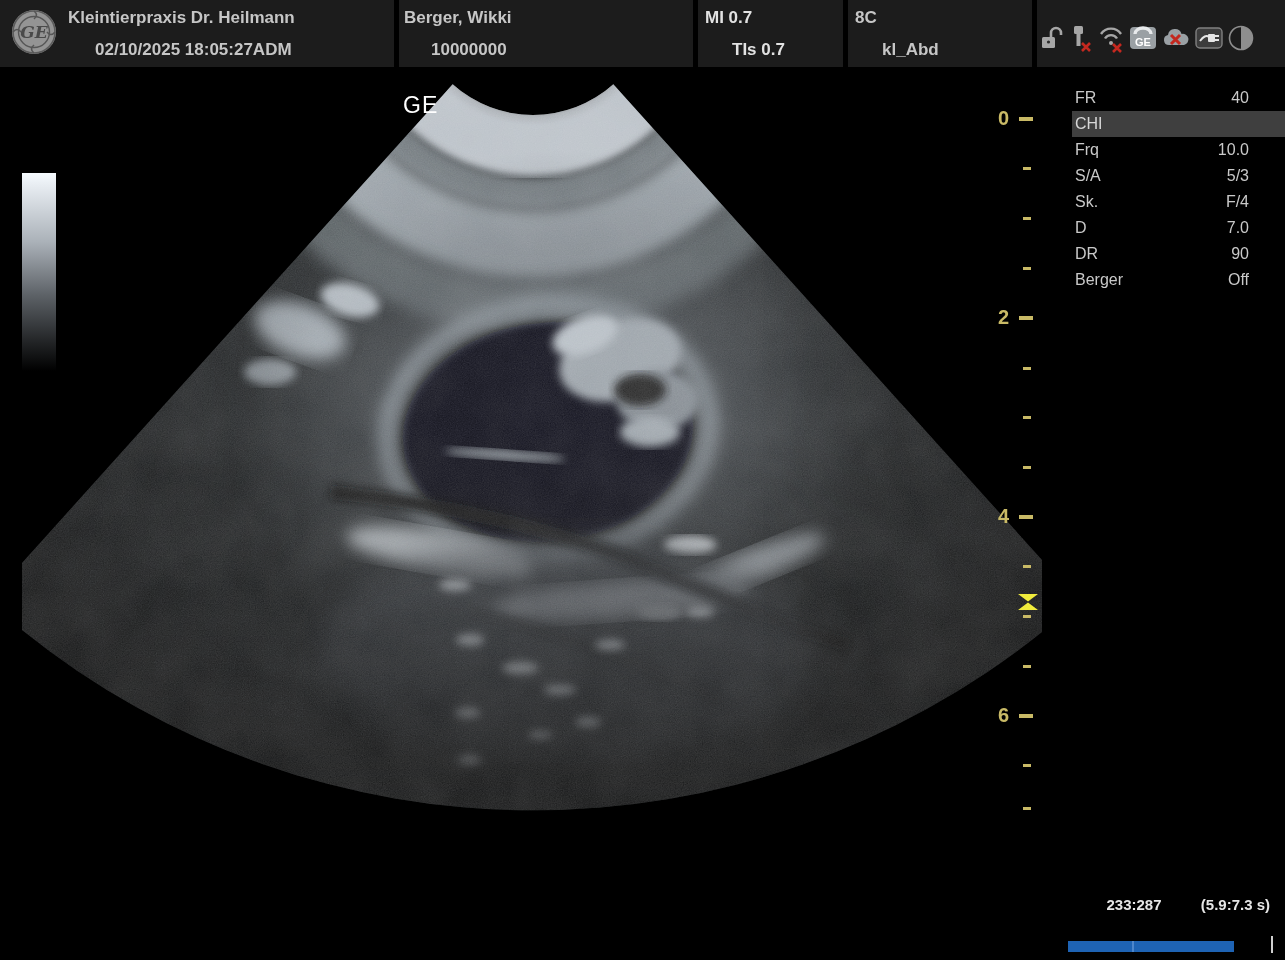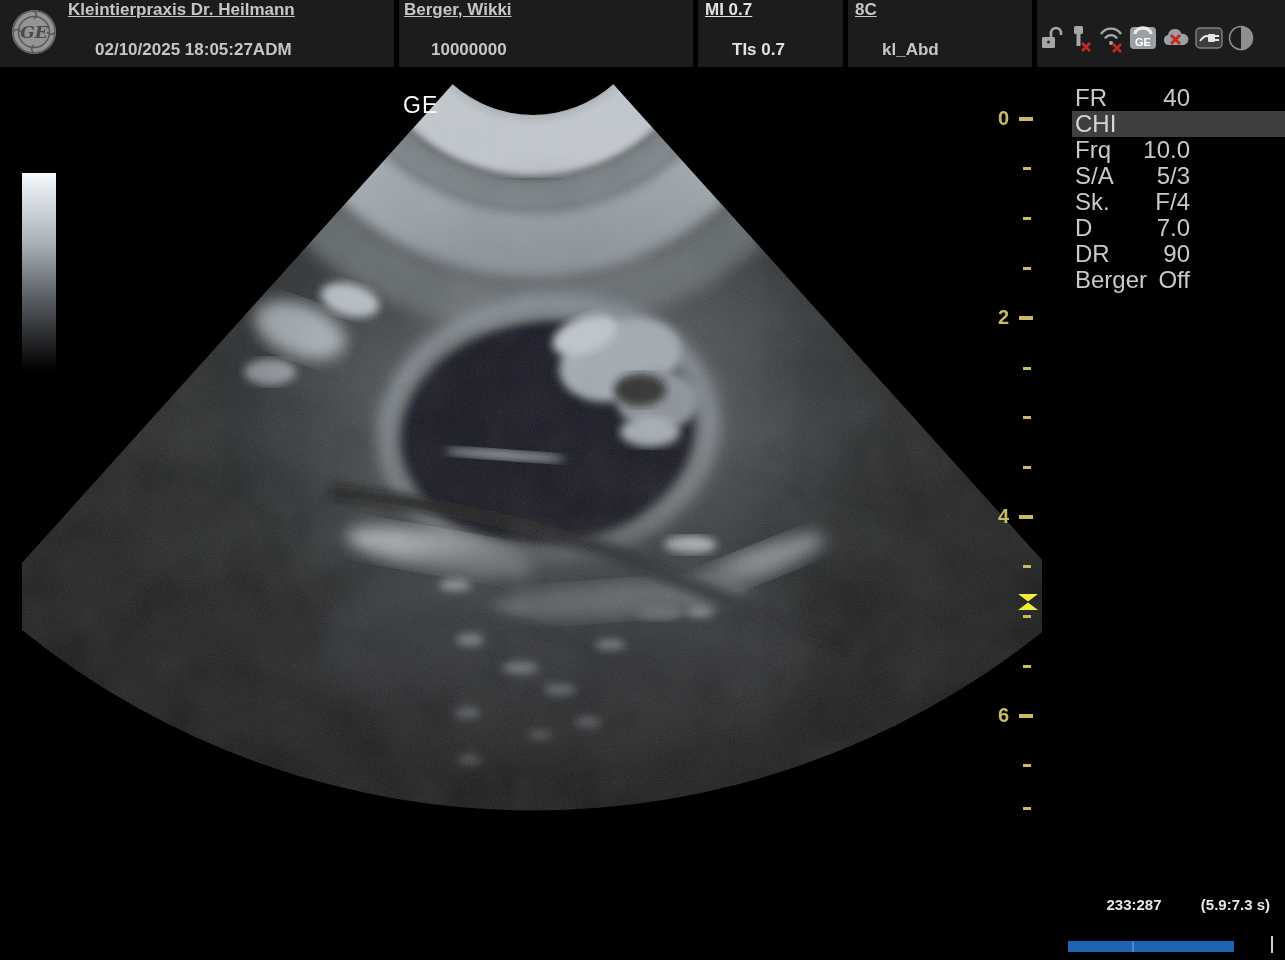--- a/index.html
+++ b/index.html
@@ -3,43 +3,43 @@
 <meta charset="utf-8">
 <style>
   html,body{margin:0;padding:0;background:#000;}
   body{width:1285px;height:960px;position:relative;overflow:hidden;
        font-family:"Liberation Sans", sans-serif;-webkit-font-smoothing:antialiased;}
   
   .topbar{position:absolute;left:0;top:0;width:1285px;height:67px;background:#1c1c1c;border-bottom:3px solid #000;}
   .sep{position:absolute;top:0;width:5px;height:67px;background:#000;}
   .hdr-block{position:absolute;top:0;height:67px;}
   .hdr-line1,.hdr-line2{position:absolute;left:0;white-space:nowrap;font-weight:bold;font-size:17px;color:#c6c6c6;}
-  .hdr-line1{top:0;text-decoration:underline;}
+  .hdr-line1{top:8px;}
   .hdr-line2{top:40px;margin-left:27px;}
   .hdr-bright .hdr-line1,.hdr-bright .hdr-line2{color:#e2e2e2;}
   .logo{position:absolute;left:11px;top:9px;width:46px;height:46px;}
   .statusicons{position:absolute;left:1040px;top:21px;height:34px;display:flex;align-items:center;gap:5px;}
   .statusicons svg{display:block;}
   
   .graybar{position:absolute;left:22px;top:173px;width:34px;height:198px;
            background:linear-gradient(180deg,#f6fbff 0%,#e8edf2 6%,#aab1b8 35%,#5c6166 62%,#232527 85%,#000 100%);}
   
   .ge-label{position:absolute;left:403px;top:92px;color:#fff;font-size:23px;letter-spacing:1px;font-weight:normal;}
   
   .tick{position:absolute;background:var(--ruler,#c9ba66);}
   .tick.major{left:1019px;width:14px;height:4px;}
   .tick.minor{left:1023px;width:8px;height:3px;}
   .tick-num{position:absolute;left:983px;width:26px;text-align:right;color:var(--ruler,#c9ba66);
             font-size:20px;font-weight:bold;transform:translateY(-12px);}
   .focus-marker{position:absolute;left:1016px;top:593px;}
   
   .paramlist{position:absolute;left:1072px;top:85px;width:213px;}
-  .param-row{height:26px;display:flex;align-items:center;font-size:24px;color:#c9c9c9;}
+  .param-row{height:26px;display:flex;align-items:center;font-size:16px;color:#c9c9c9;}
   .param-row .pl{padding-left:3px;}
-  .param-row .pv{margin-left:auto;padding-right:95px;}
+  .param-row .pv{margin-left:auto;padding-right:36px;}
   .param-row.hl{background:#3f3f3f;color:#d6d6d6;}
   
   .cine-text{position:absolute;top:896px;left:1068px;width:204px;height:17px;color:#e6e6e6;font-weight:bold;font-size:15px;}
   .cine-frames{position:absolute;left:0;width:132px;text-align:center;}
   .cine-time{position:absolute;right:2px;}
   .cine-bar{position:absolute;left:1068px;top:941px;width:166px;height:11px;background:var(--accent,#1e63b4);}
   .cine-notch{position:absolute;left:64px;top:0;width:2px;height:11px;background:#4d86cc;}
   .cine-cursor{position:absolute;left:1271px;top:936px;width:2px;height:17px;background:#cfcfcf;}
   .fan-svg{position:absolute;left:0;top:0;}
 </style>

